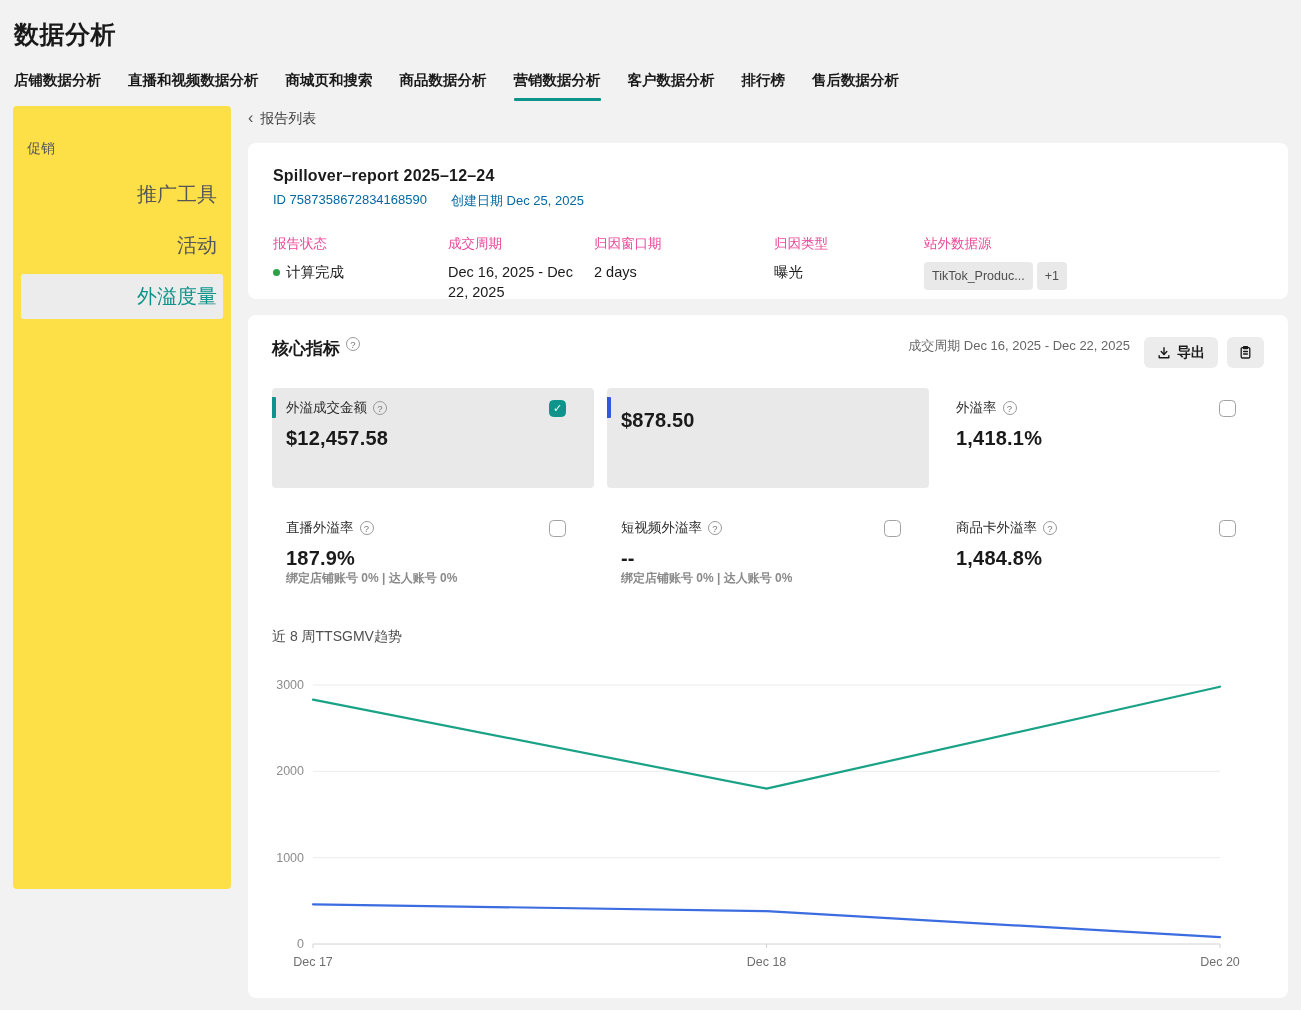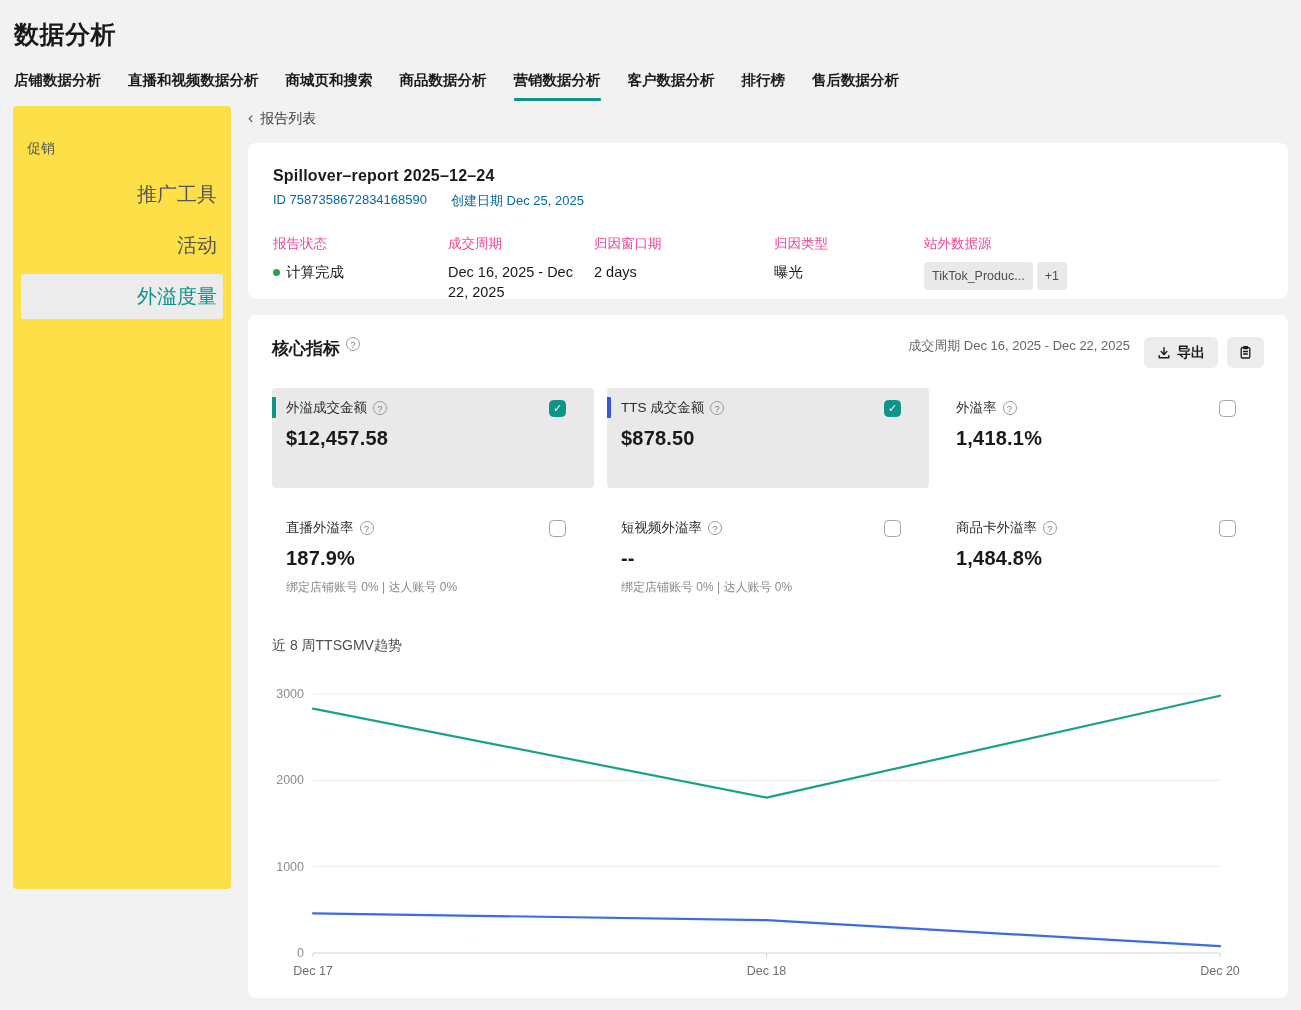--- a/index.html
+++ b/index.html
@@ -56,21 +56,21 @@
   .metric-card.row2 { min-height:84px; }
   .metric-card.selected { background:#e9e9ea; }
   .accent-bar { display:none; position:absolute; left:0; top:9px; width:4px; height:21px; border-radius:0 1px 1px 0; }
   .metric-card.selected .accent-bar { display:block; }
   .metric-head { display:flex; align-items:center; }
   .metric-label { font-size:13.5px; color:#2b2b2b; }
   .checkbox { margin-left:auto; width:17px; height:17px; border-radius:4.5px; border:1.5px solid #a2a2a2; background:#fff; display:inline-flex; align-items:center; justify-content:center; cursor:pointer; flex-shrink:0; }
   .checkbox.checked { border-color:#0e948a; background:#0e948a; color:#fff; font-size:11px; font-weight:700; }
   .checkbox.checked::before { content:"✓"; }
   .metric-value { font-size:20px; font-weight:600; margin-top:10px; letter-spacing:.2px; }
-  .metric-sub { font-size:12px; color:#8a8a8a; margin-top:9px; min-height:1px; }
+  .metric-sub { font-size:12px; color:#8a8a8a; min-height:1px;font-weight:bold; }
 
   .chart-title { font-size:14px; color:#4f4f4f; margin-top:30px; }
   .chart-wrap { margin-top:6px; }
   .ytick { font-size:12.5px; fill:#8c8c8c; font-family:"Liberation Sans","DejaVu Sans",sans-serif; }
   .xtick { font-size:12.5px; fill:#6f6f6f; font-family:"Liberation Sans","DejaVu Sans",sans-serif; }
 </style>
 </head>
 <body>
 
 <h1 class="page-title">数据分析</h1>
@@ -163,25 +163,20 @@
           <span class="accent-bar" style="background: rgb(14, 148, 138);"></span>
           <div class="metric-head">
             <span class="metric-label">外溢成交金额</span>
             <span class="qicon"></span>
             <span class="checkbox checked"></span>
           </div>
           <div class="metric-value">$12,457.58</div>
         </div>
         <div class="metric-card selected">
           <span class="accent-bar" style="background: rgb(51, 87, 223);"></span>
-          <div class="metric-head">
-            <span class="metric-label">TTS 成交金额</span>
-            <span class="qicon"></span>
-            <span class="checkbox checked"></span>
-          </div>
           <div class="metric-value">$878.50</div>
         </div>
         <div class="metric-card">
 
           <div class="metric-head">
             <span class="metric-label">外溢率</span>
             <span class="qicon"></span>
             <span class="checkbox"></span>
           </div>
           <div class="metric-value">1,418.1%</div>

